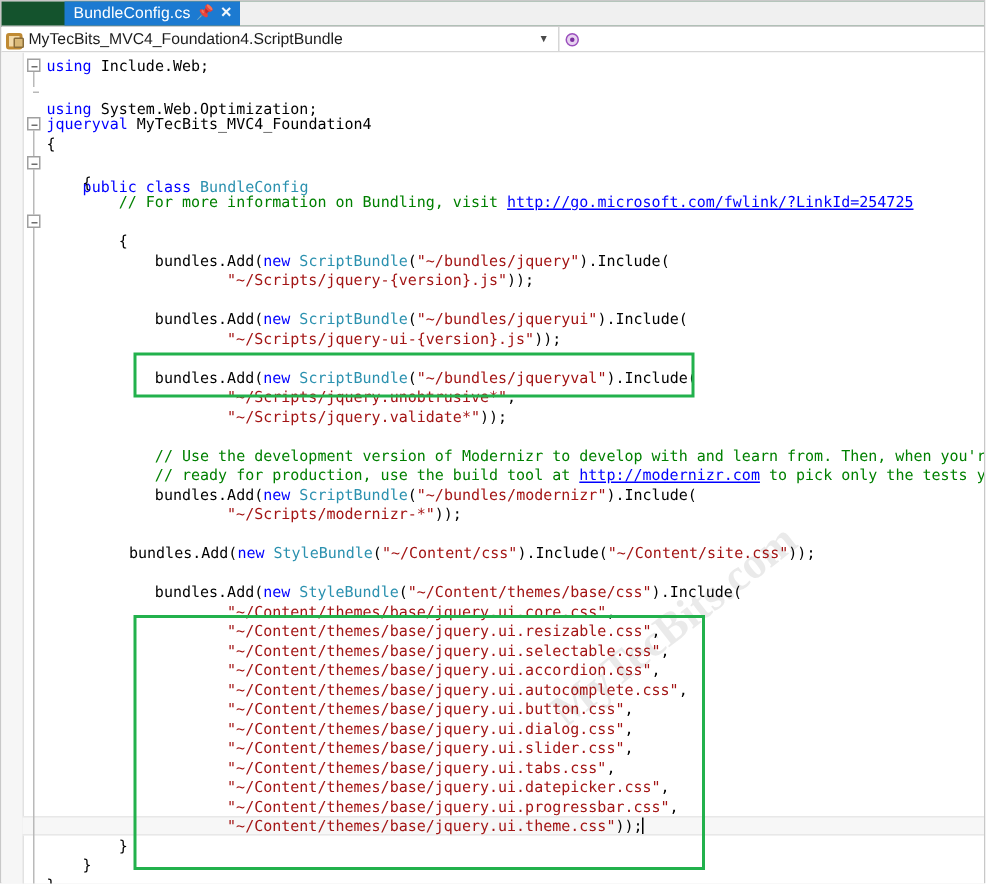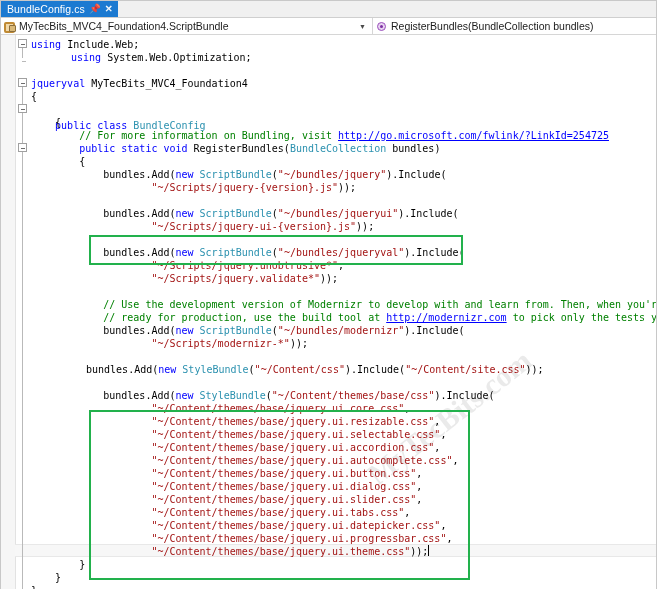--- a/index.html
+++ b/index.html
@@ -7,22 +7,22 @@
   body{
     width:657px;height:589px;overflow:hidden;
     background:#ffffff;
     font-family:"Liberation Sans", sans-serif;
     -webkit-font-smoothing:antialiased;
   }
   .ide{position:relative;width:657px;height:589px;background:#fff;
        border:1px solid #c8c8c8;box-sizing:border-box;}
 
   
-  .tabstrip{height:16px;background:#4c1d95;display:flex;align-items:stretch;
-            border-bottom:1px solid #cfcfcf;}
+  .tabstrip{height:16px;background:#14532d;display:flex;align-items:stretch;
+            border-bottom:1px solid #cfcfcf;padding-left:42px;}
   .tab{display:flex;align-items:center;gap:4px;background:#1c7ad1;color:#fff;
        padding:0 5px 0 6px;font-size:10.5px;line-height:16px;white-space:nowrap;}
   .tab .tlabel{letter-spacing:0.1px;}
   .tab .pin, .tab .x{font-size:9.5px;color:#ffffff;opacity:.95;}
   .tab .x{font-weight:600;}
   .tabrest{flex:1;background:#f0f0f0;}
 
   
   .navbar{height:16px;display:flex;align-items:stretch;background:#ffffff;
           border-bottom:1px solid #d6d6d6;font-size:10.5px;}
@@ -101,37 +101,35 @@
   </div>
 
   <div class="navbar">
     <div class="navsel left">
       <span class="ico ico-class"></span>
       <span class="txt">MyTecBits_MVC4_Foundation4.ScriptBundle</span>
       <span class="arrow">▼</span>
     </div>
     <div class="navsel right">
       <span class="ico ico-method"></span>
-      <span class="txt">RegisterBundles(BundleCollection bundles)</span>
     </div>
   </div>
 
   <div class="editor">
     <div class="indicator"></div>
     <div class="wm" style="left:360px;top:430px;">MyTecBits.com</div>
     <div class="code" id="code-layer">
         <div class="ln" style="top: 3px; left: 16px;"><span class="kw">using</span><span class="pln"> Include.Web;</span></div>
-        <div class="ln" style="top: 16px; left: 16px; margin-left: 40px;"><span class="kw">using</span><span class="pln"> System.Web.Optimization;</span></div>
+        <div class="ln" style="top: 32px; left: 16px;"><span class="kw">using</span><span class="pln"> System.Web.Optimization;</span></div>
         <div class="ln" style="top: 29px; left: 16px;"></div>
         <div class="ln" style="top: 42px; left: 16px;"><span class="kw">jqueryval</span><span class="pln"> MyTecBits_MVC4_Foundation4</span></div>
         <div class="ln" style="top: 55px; left: 16px;"><span class="pln">{</span></div>
         <div class="ln" style="top: 84px; left: 40.08px;"><span class="kw">public class</span><span class="pln"> </span><span class="typ">BundleConfig</span></div>
         <div class="ln" style="top: 81px; left: 40.08px;"><span class="pln">{</span></div>
         <div class="ln" style="top: 94px; left: 64.16px;"><span class="cmt">// For more information on Bundling, visit </span><span class="lnk">http://go.microsoft.com/fwlink/?LinkId=254725</span></div>
-        <div class="ln" style="top: 107px; left: 64.16px;"><span class="kw">public static void</span><span class="pln"> RegisterBundles(</span><span class="typ">BundleCollection</span><span class="pln"> bundles)</span></div>
         <div class="ln" style="top: 120px; left: 64.16px;"><span class="pln">{</span></div>
         <div class="ln" style="top: 133px; left: 88.24px;"><span class="pln">bundles.Add(</span><span class="kw">new</span><span class="pln"> </span><span class="typ">ScriptBundle</span><span class="pln">(</span><span class="str">"~/bundles/jquery"</span><span class="pln">).Include(</span></div>
         <div class="ln" style="top: 146px; left: 136.4px;"><span class="str">"~/Scripts/jquery-{version}.js"</span><span class="pln">));</span></div>
         <div class="ln" style="top: 159px; left: 16px;"></div>
         <div class="ln" style="top: 172px; left: 88.24px;"><span class="pln">bundles.Add(</span><span class="kw">new</span><span class="pln"> </span><span class="typ">ScriptBundle</span><span class="pln">(</span><span class="str">"~/bundles/jqueryui"</span><span class="pln">).Include(</span></div>
         <div class="ln" style="top: 185px; left: 136.4px;"><span class="str">"~/Scripts/jquery-ui-{version}.js"</span><span class="pln">));</span></div>
         <div class="ln" style="top: 198px; left: 16px;"></div>
         <div class="ln" style="top: 211px; left: 88.24px;"><span class="pln">bundles.Add(</span><span class="kw">new</span><span class="pln"> </span><span class="typ">ScriptBundle</span><span class="pln">(</span><span class="str">"~/bundles/jqueryval"</span><span class="pln">).Include(</span></div>
         <div class="ln" style="top: 224px; left: 136.4px;"><span class="str">"~/Scripts/jquery.unobtrusive*"</span><span class="pln">,</span></div>
         <div class="ln" style="top: 237px; left: 136.4px;"><span class="str">"~/Scripts/jquery.validate*"</span><span class="pln">));</span></div>

